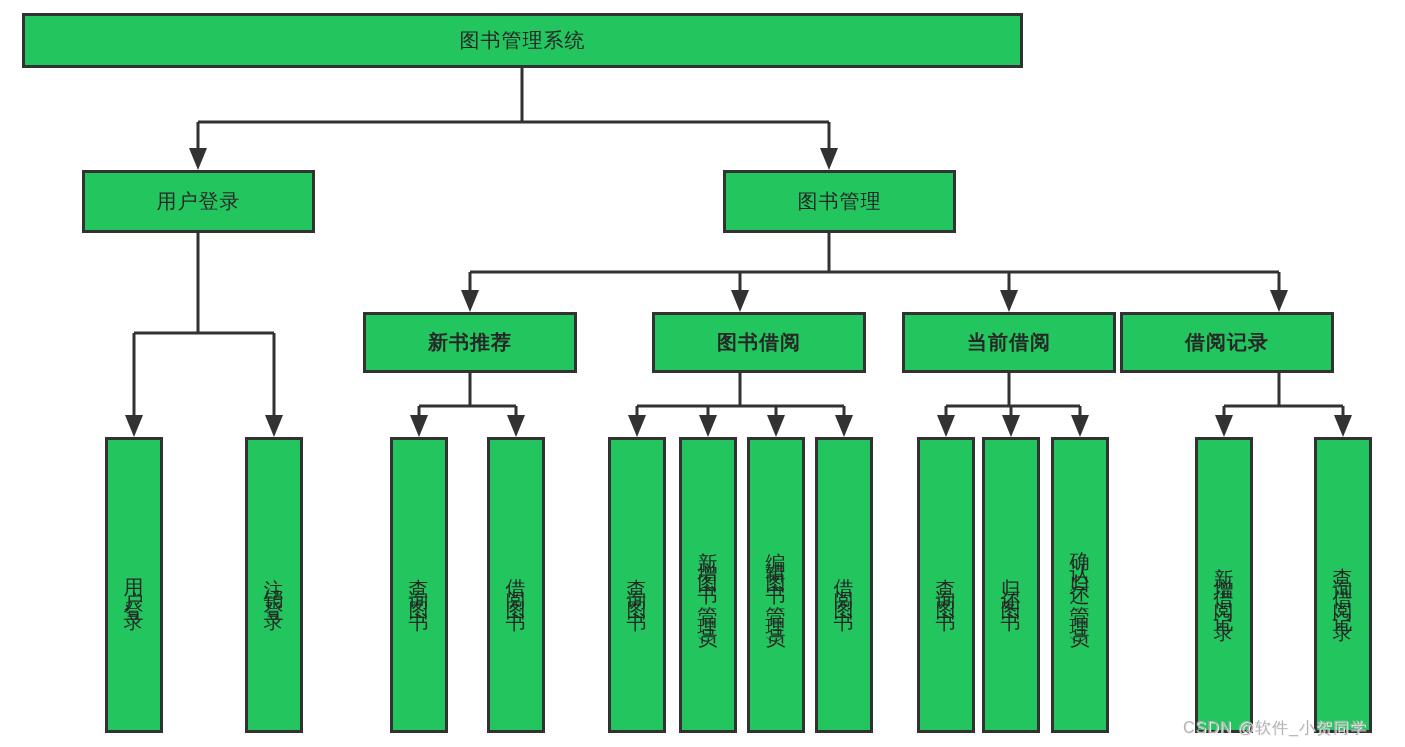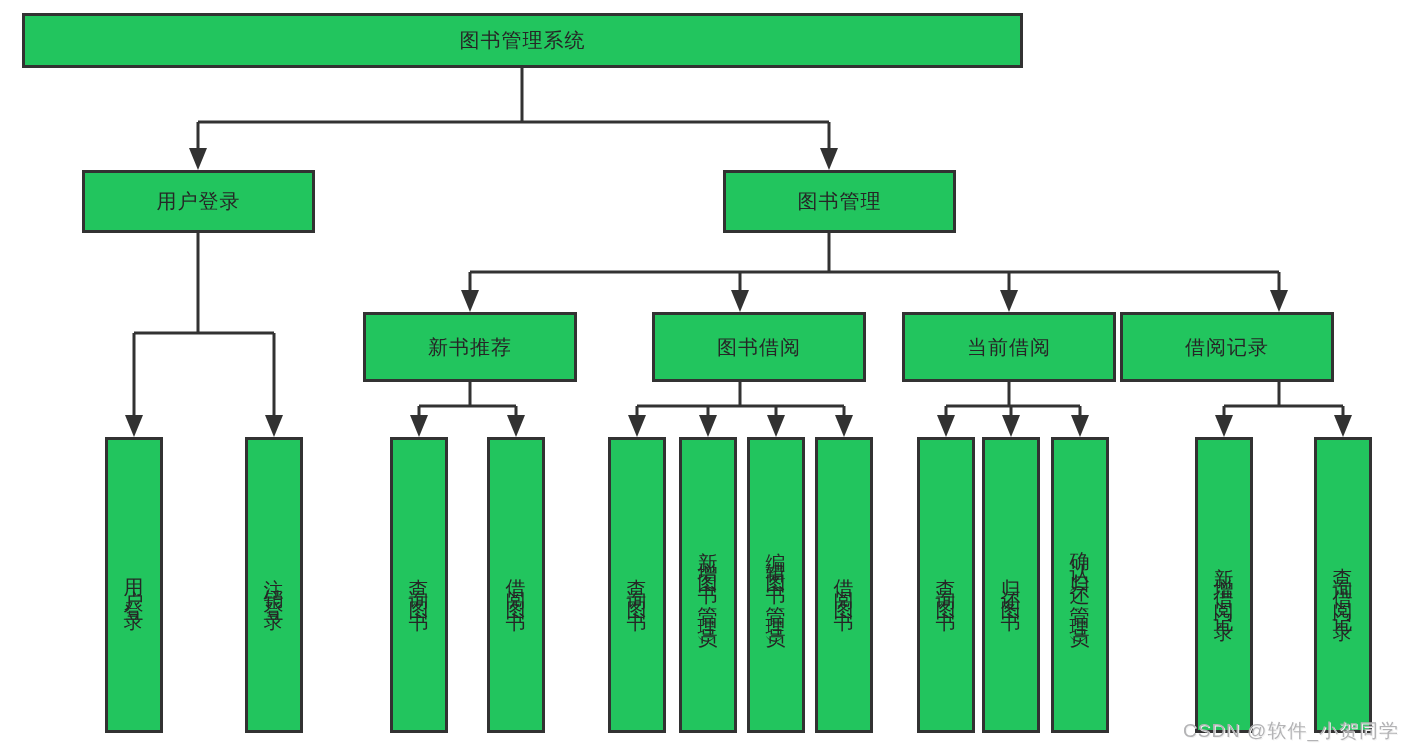--- a/index.html
+++ b/index.html
@@ -43,27 +43,27 @@
   .leaf .vlabel {
     writing-mode: vertical-rl;
     text-orientation: mixed;
     font-size: 20px;
     letter-spacing: 11px;
     line-height: 1;
     white-space: nowrap;
   }
   .root-box  { left: 22px;  top: 13px;  width: 1001px; height: 55px; border-width: 3px; }
   .l2 { top: 170px; width: 233px; height: 63px; }
-  .l3 { top: 312px; width: 214px; height: 70px; }
+  .l3 { top: 312px; width: 214px; height: 61px; font-weight: bold; }
   .leaf { top: 437px; width: 58px; height: 296px; }
   .watermark {
     position: absolute;
     left: 1183px;
     top: 718px;
-    font-size: 19px;
+    font-size: 16px;
     color: #b3b3b5;
     letter-spacing: 1px;
     white-space: nowrap;
     text-shadow: 1px 1px 0 #f2f2f2;
   }
 </style>
 </head>
 <body>
 
 <div class="diagram">

